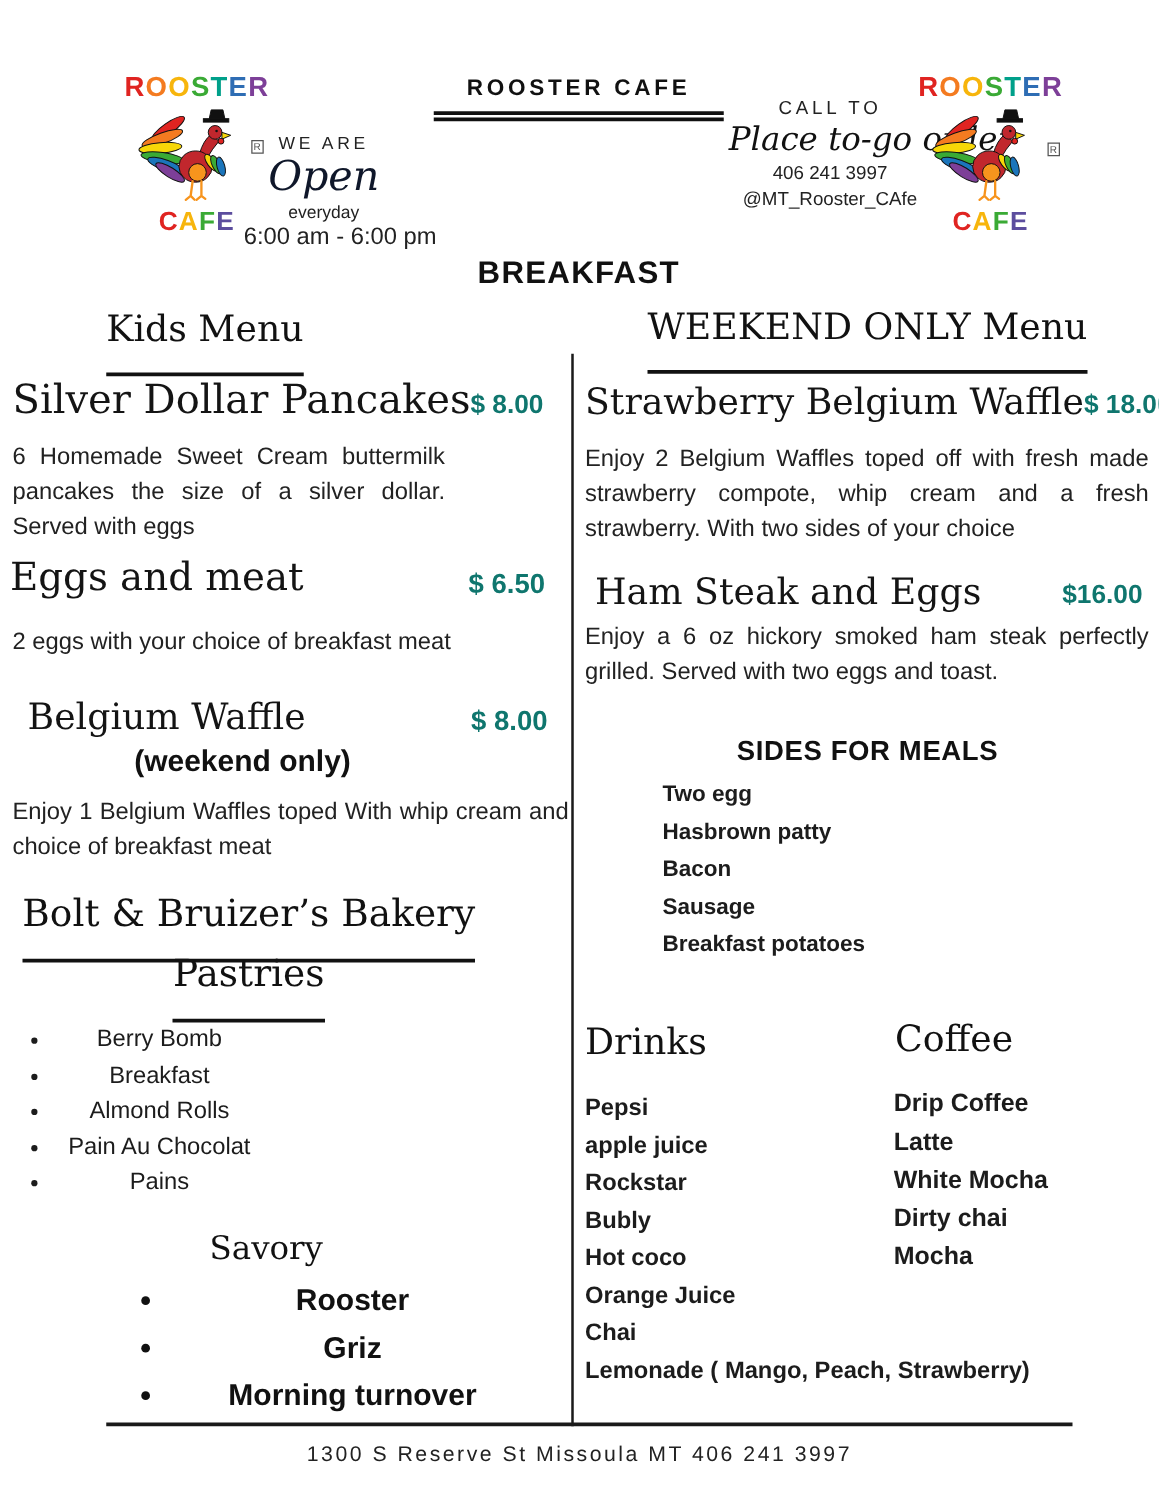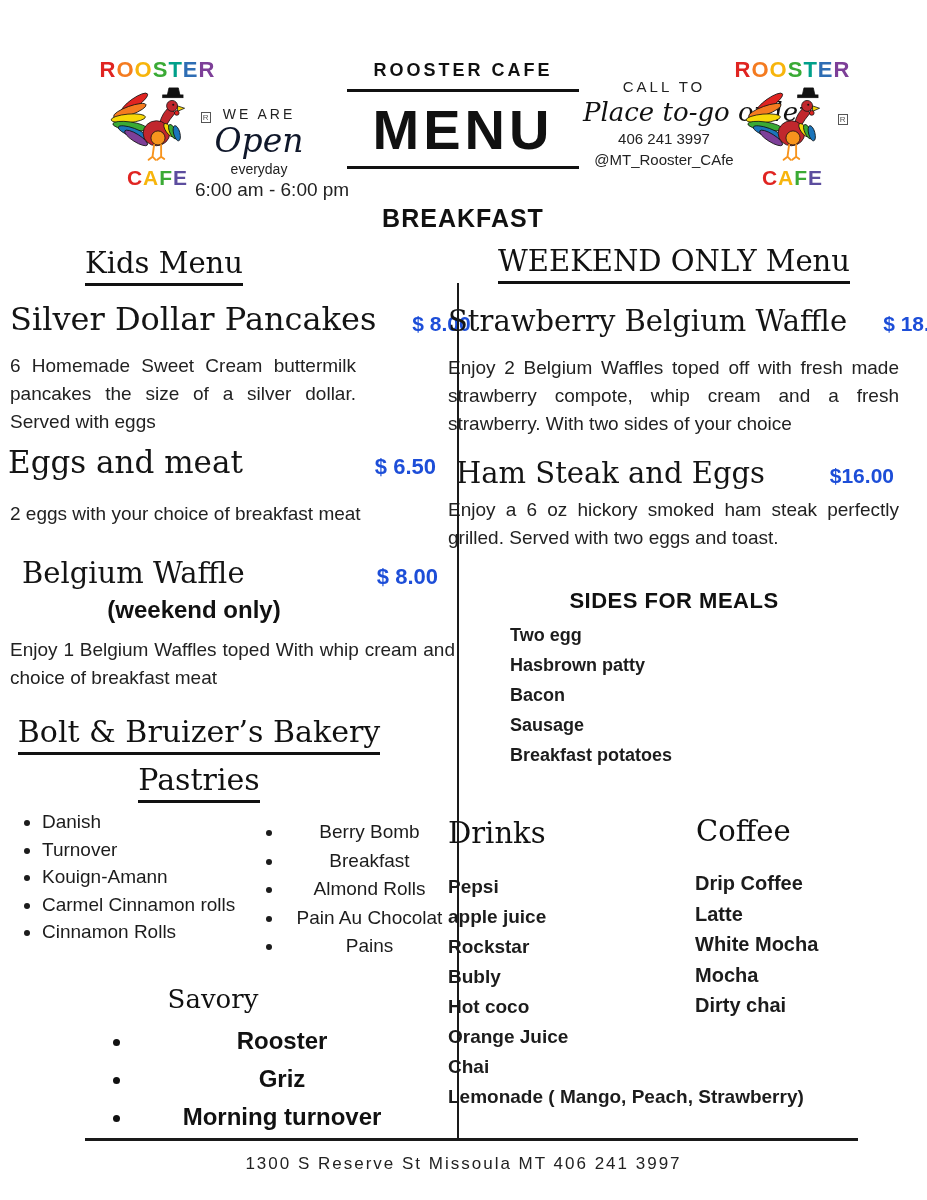--- a/index.html
+++ b/index.html
@@ -30,28 +30,28 @@
   .call .call-to{font-size:15px;letter-spacing:3px;color:#222;}
   .call .script{font-family:"DejaVu Serif",serif;font-style:italic;font-size:26px;line-height:34px;white-space:nowrap;color:#111;}
   .call .phone{font-size:15px;color:#222;margin-top:1px;}
   .call .handle{font-size:15px;color:#222;margin-top:4px;}
   
   .divider{position:absolute;left:457px;top:283px;width:2px;height:858px;background:#1a1a1a;}
   .footer-line{position:absolute;left:85px;top:1138px;width:773px;height:3px;background:#1a1a1a;}
   .address{position:absolute;left:0;top:1154px;width:927px;text-align:center;font-size:17px;letter-spacing:2px;color:#222;}
   .col{position:absolute;top:242px;}
   .col-left{left:8px;width:447px;height:900px;}
-  .col-right{left:448px;width:452px;height:900px;}
+  .col-right{left:468px;width:452px;height:900px;}
   .abs{position:absolute;}
   
   .sec-title{font-family:"DejaVu Serif",serif;font-weight:400;color:#111;}
-  .u{border-bottom:3px solid #111;padding-bottom:3px;display:inline-block;}
-  .item-row{display:flex;align-items:flex-start;gap:36px;}
+  .u{border-bottom:3px solid #111;padding-bottom:18px;display:inline-block;}
+  .item-row{display:flex;align-items:flex-start;}
   .item-name{font-family:"DejaVu Serif",serif;color:#141414;white-space:nowrap;}
-  .item-price{font-weight:700;font-size:21px;color:#1d4ed8;margin-left:auto;white-space:nowrap;}
+  .item-price{font-weight:700;font-size:21px;color:#0f766e;margin-left:auto;white-space:nowrap;}
   .desc{font-size:19px;line-height:28px;color:#222;text-align:justify;}
   ul{margin:0;padding:0 0 0 24px;}
   li{color:#1c1c1c;}
   
   .kids-title{top:4px;left:0;width:312px;text-align:center;font-size:29px;}
   .silver-row{top:58px;left:2px;width:420px;}
   .silver-row .item-name{font-size:32px;}
   .silver-row .item-price{margin-top:12px;}
   .silver-desc{top:110px;left:2px;width:346px;}
   .eggs-row{top:202px;left:0;width:428px;}
@@ -135,21 +135,20 @@
   <div class="hours">
     <div class="we-are">WE ARE</div>
     <div class="open">Open</div>
     <div class="everyday">everyday</div>
     <div class="times">6:00 am - 6:00 pm</div>
   </div>
 
   <div class="center-title">
     <div class="small">ROOSTER CAFE</div>
     <div class="rule"></div>
-    <div class="big">MENU</div>
     <div class="rule2"></div>
   </div>
   <div class="breakfast">BREAKFAST</div>
 
   <div class="call">
     <div class="call-to">CALL TO</div>
     <div class="script">Place to-go order</div>
     <div class="phone">406 241 3997</div>
     <div class="handle">@MT_Rooster_CAfe</div>
   </div>
@@ -207,29 +206,20 @@
       <span class="item-name">Belgium Waffle</span>
       <span class="item-price">$ 8.00</span>
     </div>
     <div class="abs waffle-note">(weekend only)</div>
     <div class="abs desc waffle-desc">Enjoy 1 Belgium Waffles toped With whip cream and choice of breakfast meat</div>
 
     <div class="abs bakery-t1 sec-title"><span class="u">Bolt &amp; Bruizer’s Bakery</span></div>
     <div class="abs bakery-t2 sec-title"><span class="u">Pastries</span></div>
 
     <div class="abs bakery-cols">
-      <div class="bakery-col1">
-        <ul>
-            <li>Danish</li>
-            <li>Turnover</li>
-            <li>Kouign-Amann</li>
-            <li>Carmel Cinnamon rolls</li>
-            <li>Cinnamon Rolls</li>
-          </ul>
-      </div>
       <div class="bakery-col2">
         <ul>
             <li>Berry Bomb</li>
             <li>Breakfast</li>
             <li>Almond Rolls</li>
             <li>Pain Au Chocolat</li>
             <li>Pains</li>
           </ul>
       </div>
     </div>
@@ -275,22 +265,22 @@
         <li>Bubly</li>
         <li>Hot coco</li>
         <li>Orange Juice</li>
         <li>Chai</li>
         <li>Lemonade ( Mango, Peach, Strawberry)</li>
       </ul>
     <ul class="abs coffee-list">
         <li>Drip Coffee</li>
         <li>Latte</li>
         <li>White Mocha</li>
+        <li>Dirty chai</li>
         <li>Mocha</li>
-        <li>Dirty chai</li>
       </ul>
   </div>
 
   <div class="divider"></div>
   <div class="footer-line"></div>
   <div class="address">1300 S Reserve St Missoula MT 406 241 3997</div>
 
 </div>
 
 </body></html>

